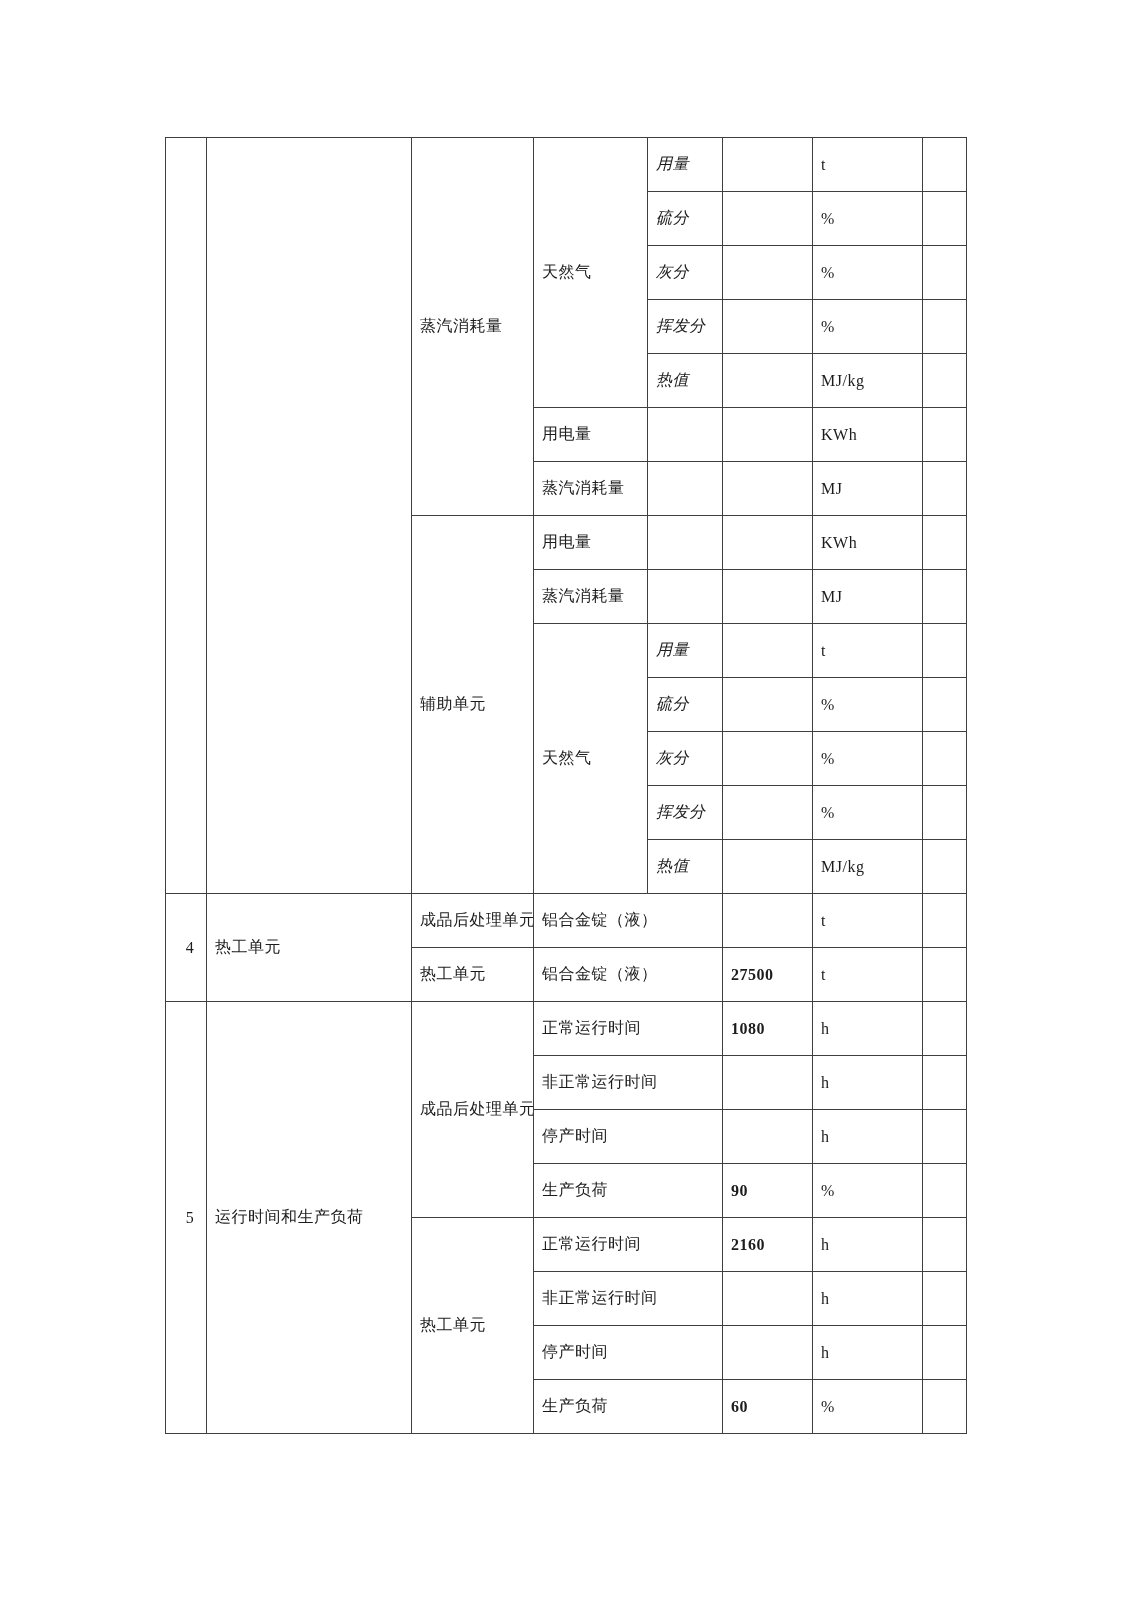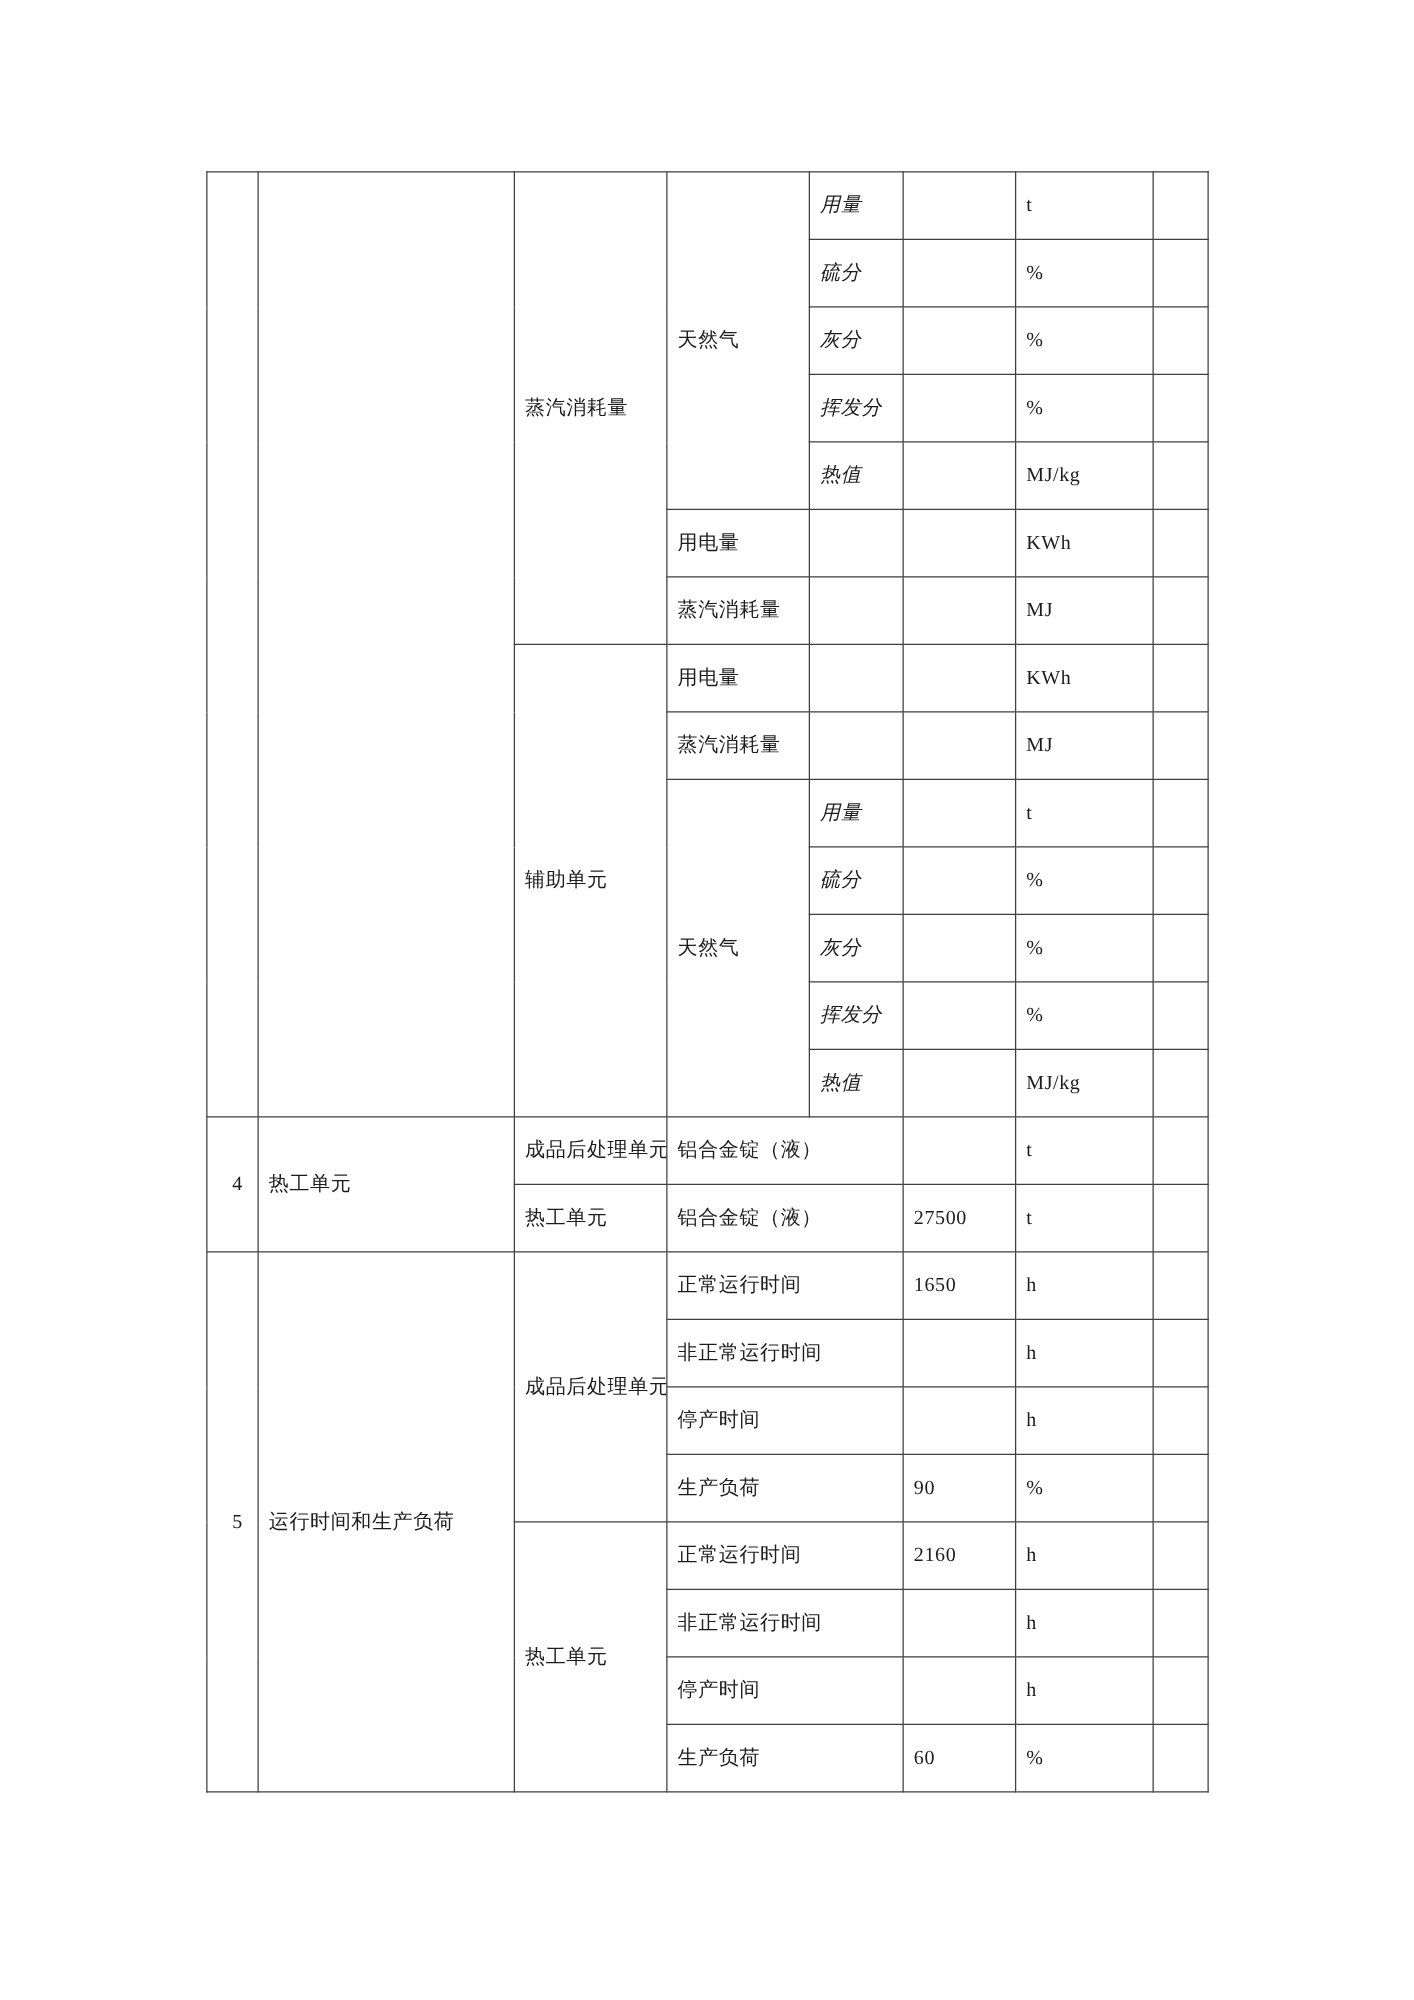--- a/index.html
+++ b/index.html
@@ -34,21 +34,21 @@
     padding: 0 0 0 8px;
     white-space: nowrap;
     overflow: hidden;
     letter-spacing: 0.5px;
   }
   td.num { text-align: center; padding: 0; }
   td.category { padding-left: 9px; }
   td.group { padding-left: 7px; }
   td.item { padding-left: 9px; }
   td.subitem { padding-left: 8px; font-style: italic; }
-  td.value { padding-left: 8px; }
+  td.value { padding-left: 8px; font-weight: bold; }
   td.unit { padding-left: 10px; }
   td.blank { padding: 0; }
 </style>
 </head>
 <body>
 
 <div class="page">
   <table class="params">
     <colgroup>
       <col style="width:41px">
@@ -173,21 +173,21 @@
         <td class="value">27500</td>
         <td class="unit">t</td>
         <td class="blank"></td>
       </tr>
 
       <tr>
         <td class="num" rowspan="8">5</td>
         <td class="category" rowspan="8">运行时间和生产负荷</td>
         <td class="group" rowspan="4">成品后处理单元</td>
         <td class="item" colspan="2">正常运行时间</td>
-        <td class="value">1650</td>
+        <td class="value">1080</td>
         <td class="unit">h</td>
         <td class="blank"></td>
       </tr>
       <tr>
         <td class="item" colspan="2">非正常运行时间</td>
         <td class="value"></td>
         <td class="unit">h</td>
         <td class="blank"></td>
       </tr>
       <tr>

